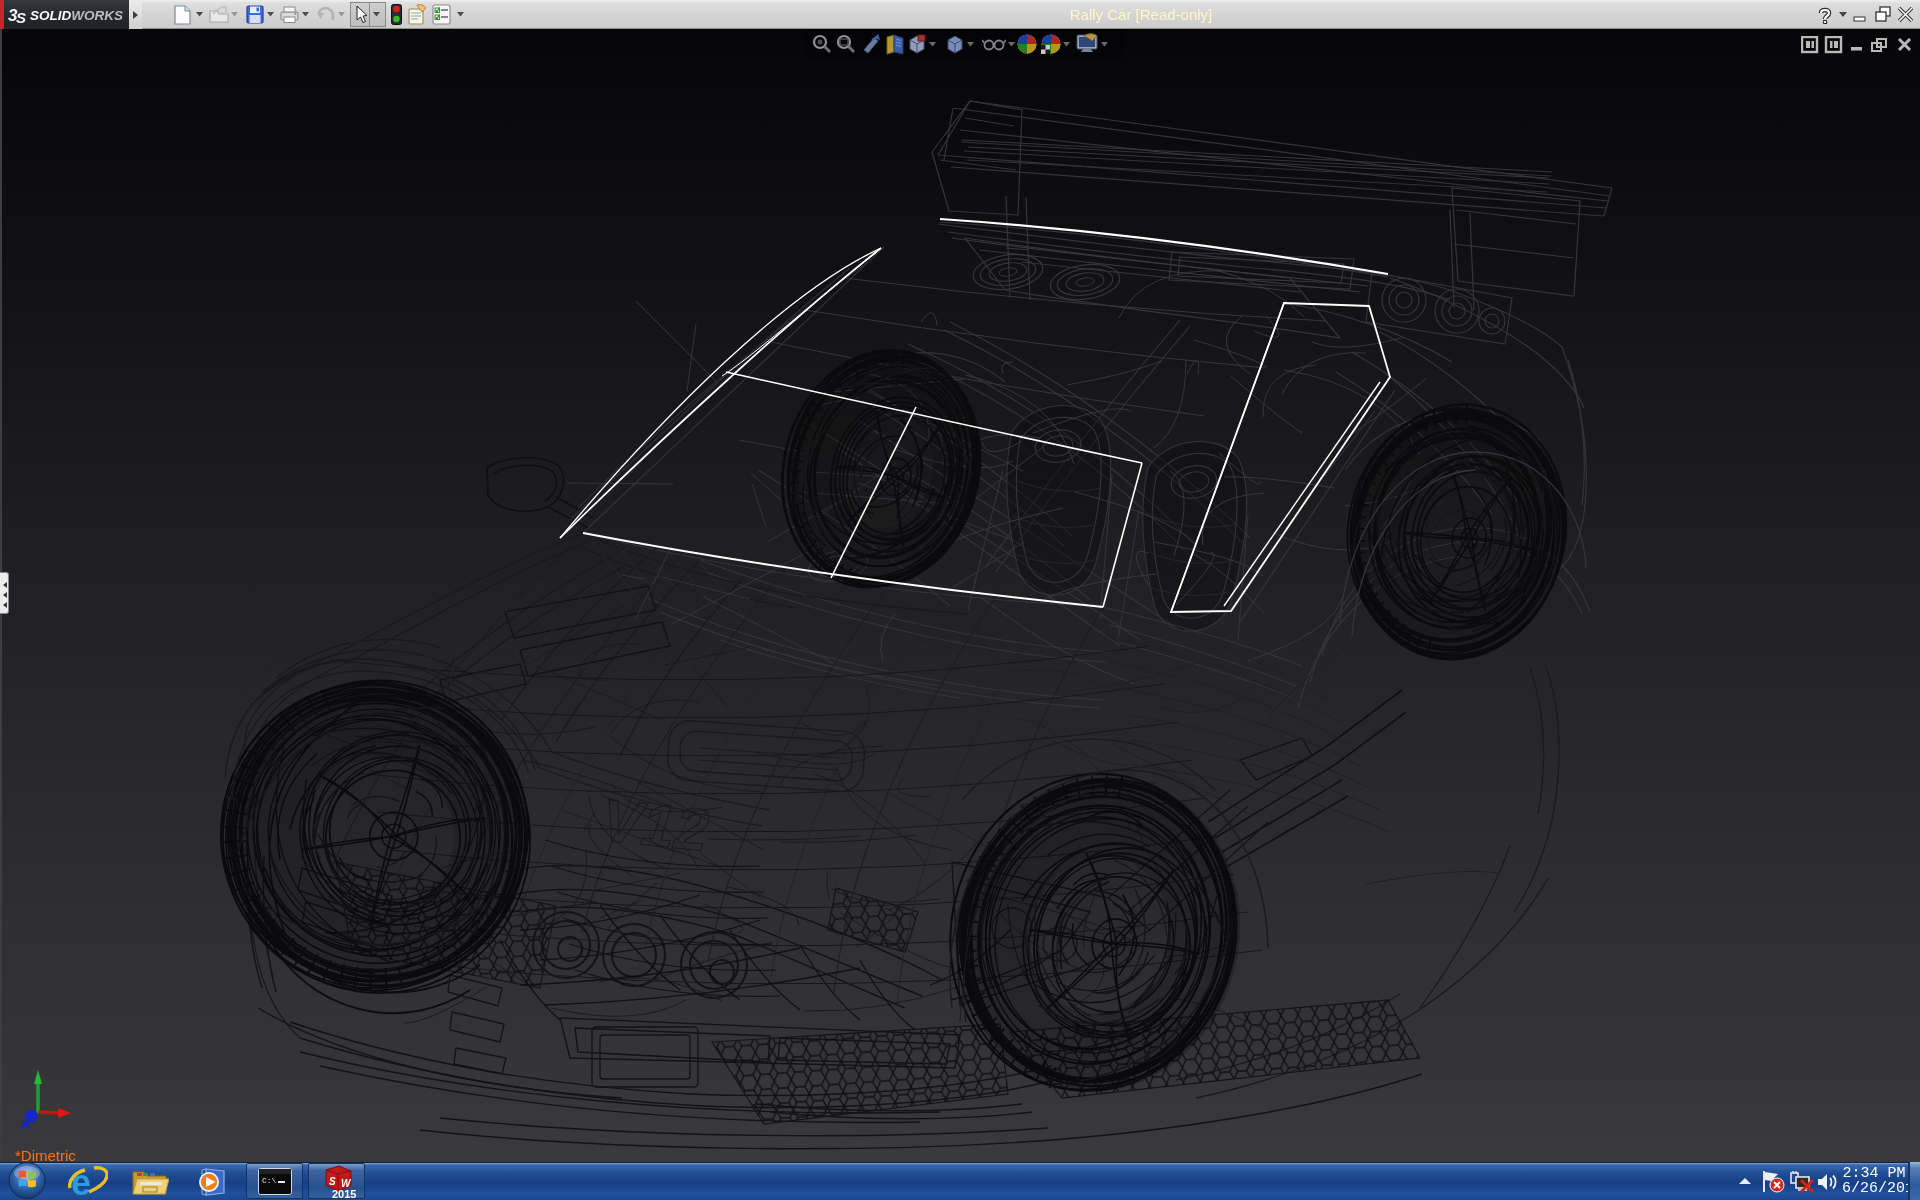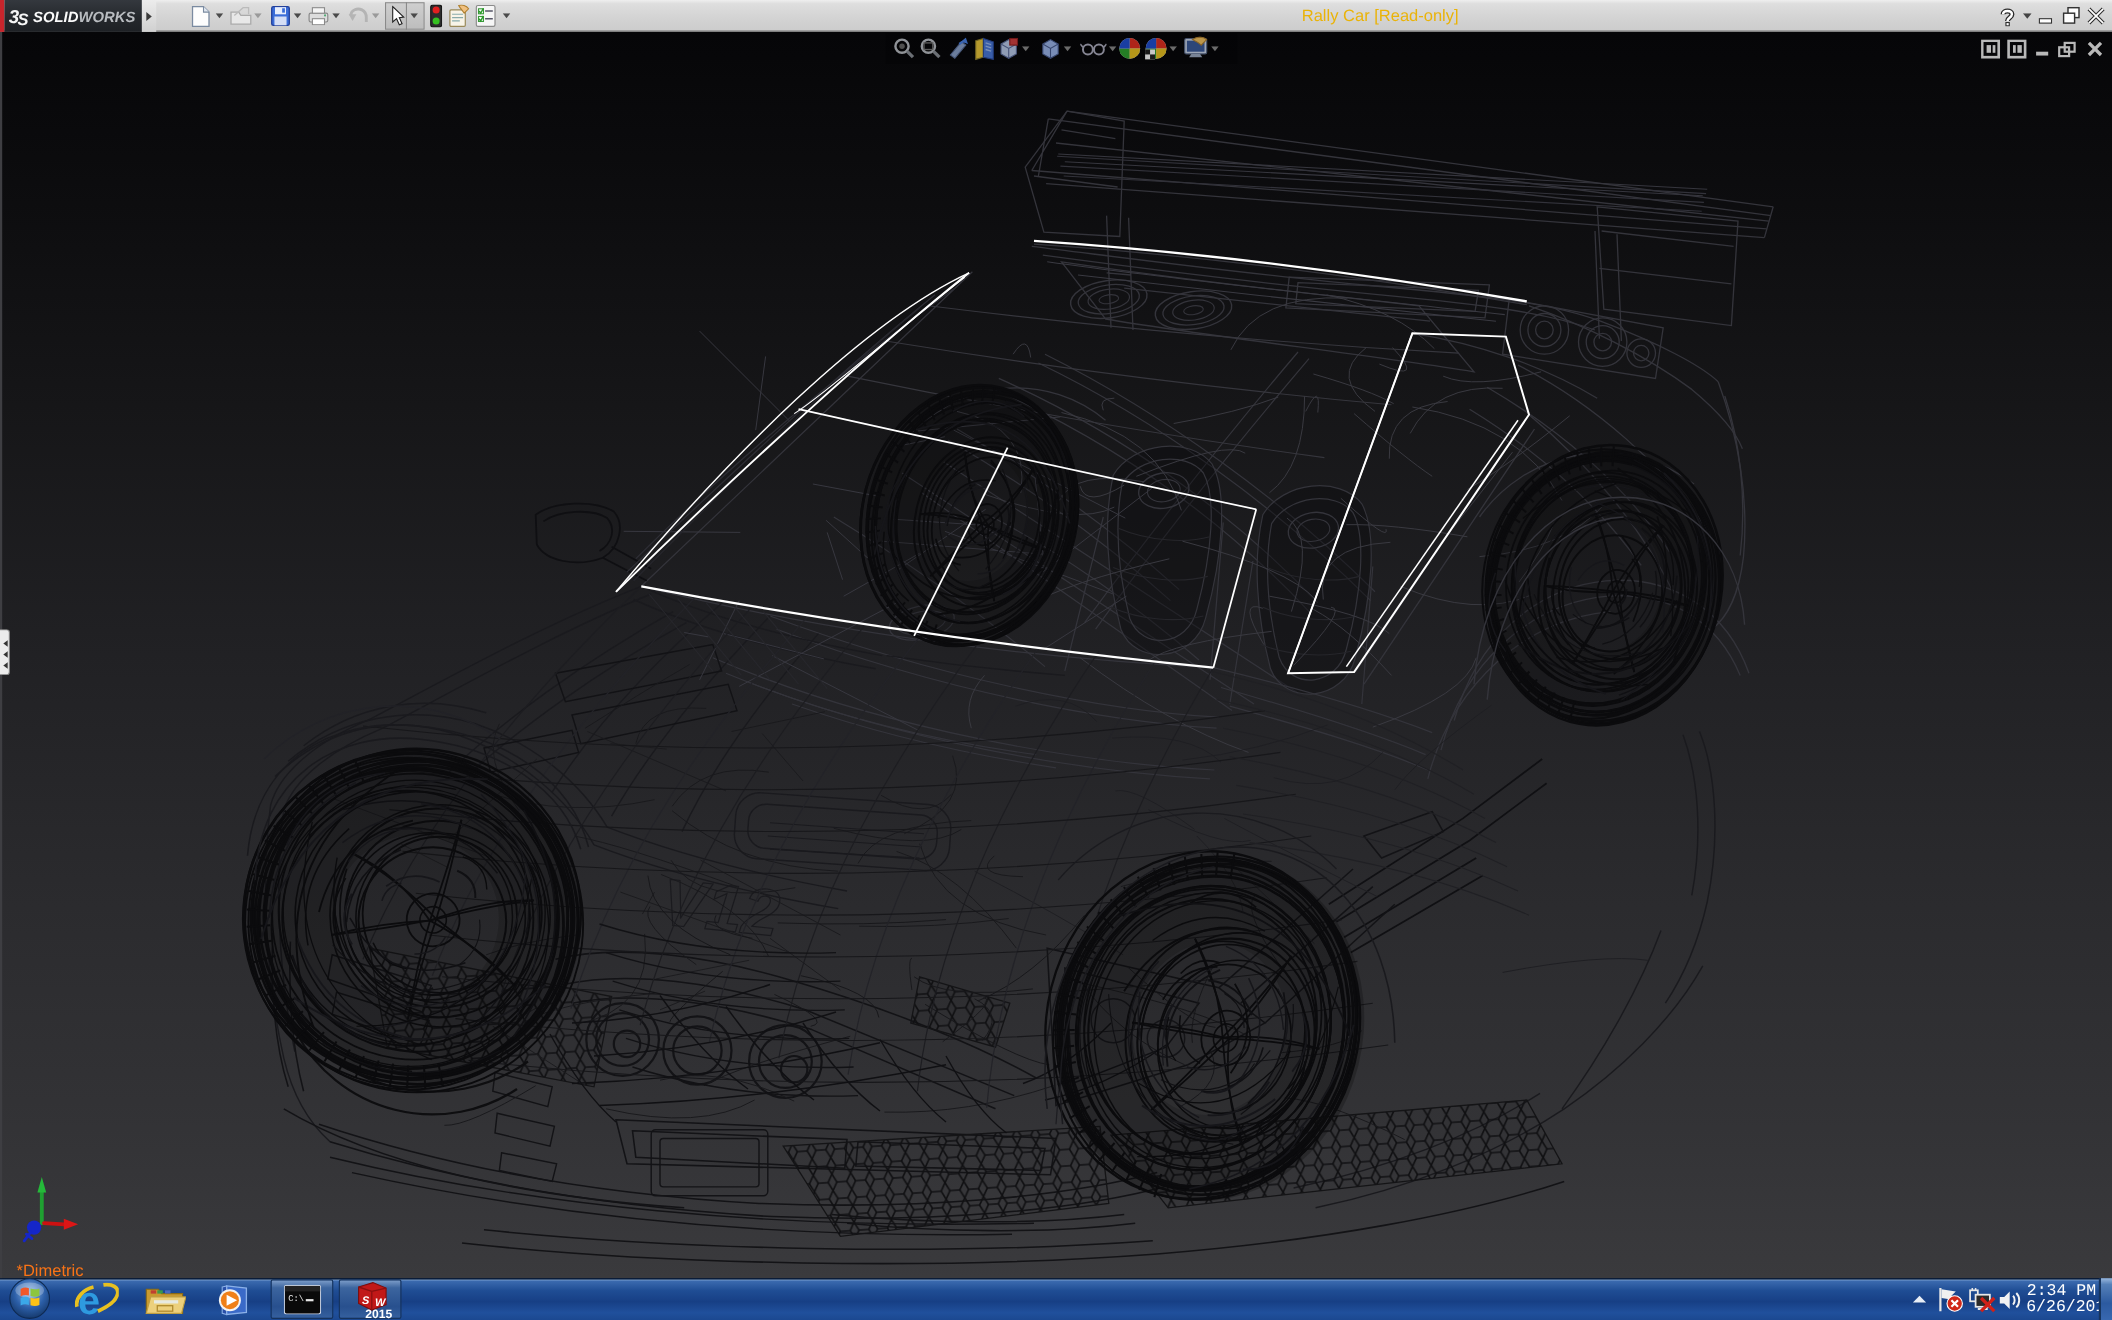--- a/index.html
+++ b/index.html
@@ -1,21 +1,21 @@
 <!DOCTYPE html>
 <html><head><meta charset="utf-8"><style>
 html,body{margin:0;padding:0;width:1920px;height:1200px;overflow:hidden;background:#000;font-family:"Liberation Sans",sans-serif;}
 *{box-sizing:border-box}
 #titlebar{position:absolute;left:0;top:0;width:1920px;height:29px;background:linear-gradient(180deg,#efefef 0%,#dedede 12%,#d4d4d4 55%,#cccccc 100%);border-bottom:1px solid #8e8e8e}
 #redstrip{position:absolute;left:0;top:0;width:4px;height:29px;background:#c8252c}
 #logobox{position:absolute;left:4px;top:0;width:125px;height:29px;background:linear-gradient(180deg,#34383e,#24272b 60%,#1e2125)}
 #flyout{position:absolute;left:129px;top:0;width:13px;height:29px;background:linear-gradient(180deg,#ececec,#d0d0d0)}
 #viewport{position:absolute;left:0;top:29px;width:1920px;height:1133px;background:linear-gradient(180deg,#060608 0%,#0c0c0e 12%,#161618 30%,#202023 48%,#2a2a2d 68%,#333336 88%,#3a3a3d 100%)}
 #vpborder{position:absolute;left:0;top:29px;width:2px;height:1133px;background:#3e3e42}
-#title{position:absolute;left:956px;top:6px;width:370px;text-align:right;font-size:15px;color:#eab308}
+#title{position:absolute;left:956px;top:6px;width:370px;text-align:center;font-size:15px;color:#fef9c3}
 #dimetric{position:absolute;left:15px;top:1147px;font-size:15px;color:#f97316}
 #lefttab{position:absolute;left:0;top:572px;width:9px;height:42px;background:#ececec;border:1px solid #888;border-left:none;border-radius:0 3px 3px 0}
 </style></head><body>
 <div id="viewport"></div>
 <svg width="1920" height="1200" viewBox="0 0 1920 1200" style="position:absolute;left:0;top:0">
     <defs>
       <pattern id="hex" width="17" height="15" patternUnits="userSpaceOnUse" patternTransform="rotate(-4)">
         <path d="M4,0 L13,0 L17,7.5 L13,15 L4,15 L0,7.5 Z" fill="none" stroke="#101012" stroke-width="1.5"></path>
       </pattern>
     </defs>

